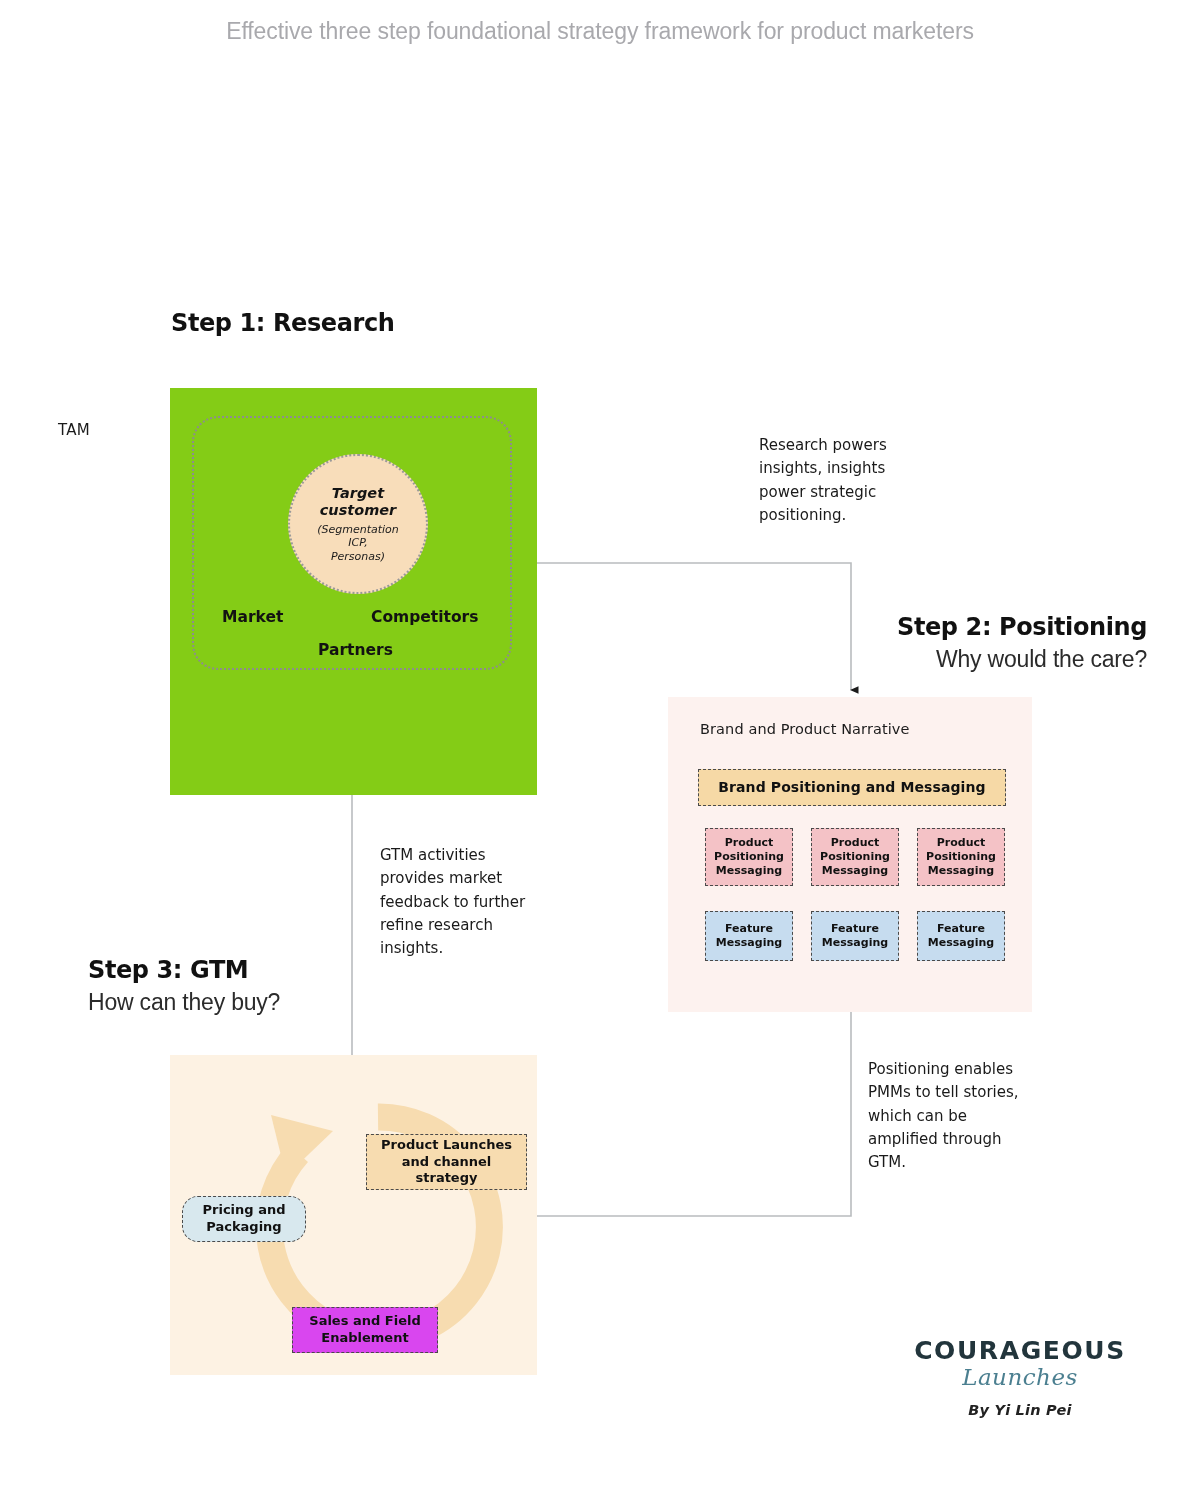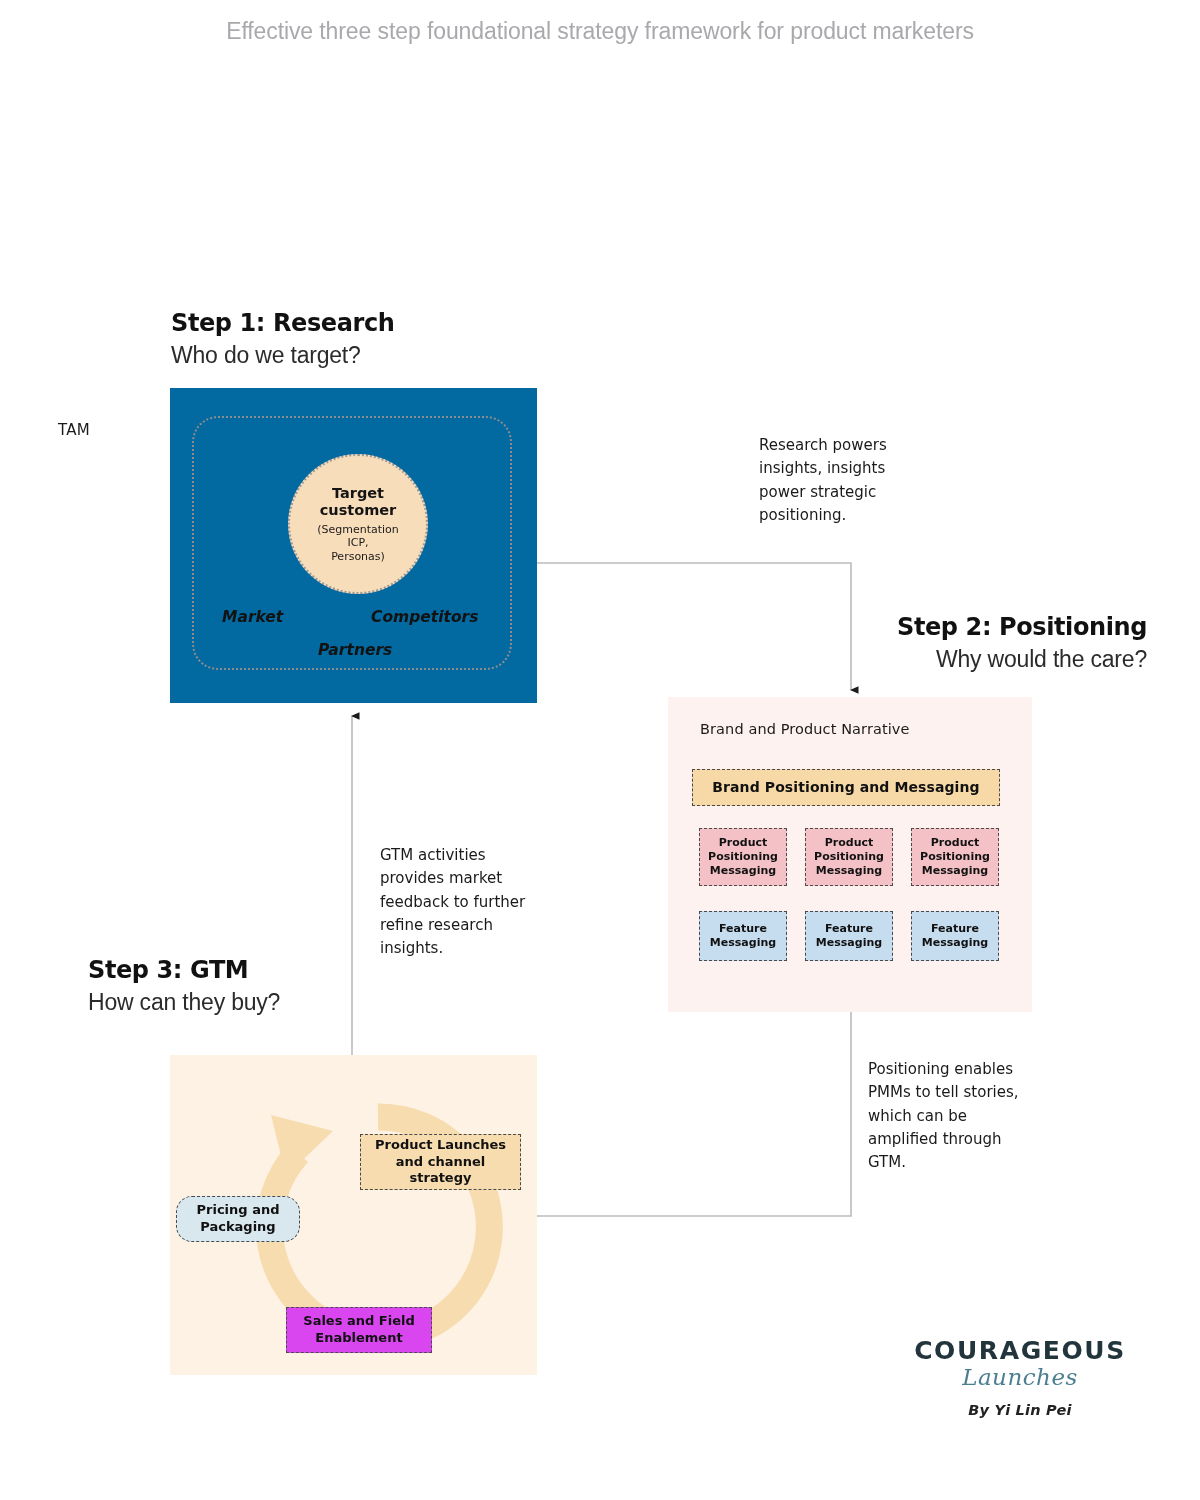--- a/index.html
+++ b/index.html
@@ -67,22 +67,23 @@
     white-space: nowrap;
   }
   #step1-heading { left: 171px; top: 308px; text-align: left; }
   #step2-heading { left: 626px; top: 612px; width: 521px; text-align: right; }
   #step3-heading { left: 88px;  top: 955px; text-align: left; }
 
   
   .panel { position: absolute; }
   #step1-panel {
     left: 170px; top: 388px;
-    width: 367px; height: 315px;
-    background: #0369a1;
+    width: 367px; height: 407px;
+    background: #84cc16;
+    font-style: italic;
   }
   #step2-panel {
     left: 668px; top: 697px;
     width: 364px; height: 315px;
     background: #fdf2ef;
   }
   #step3-panel {
     left: 170px; top: 1055px;
     width: 367px; height: 320px;
     background: #fdf2e3;
@@ -134,21 +135,20 @@
     line-height: 1.22;
     padding-top: 3px;
   }
   .tam-term {
     position: absolute;
     font-family: "DejaVu Sans", sans-serif;
     font-size: 15.5px;
     font-weight: 700;
     color: #121212;
     white-space: nowrap;
-    font-style: italic;
   }
   #tam-market      { left: 222px; top: 608px; }
   #tam-competitors { left: 371px; top: 608px; }
   #tam-partners    { left: 318px; top: 641px; }
 
   
   #narrative-label {
     position: absolute;
     left: 700px; top: 721px;
     font-family: "DejaVu Sans", sans-serif;
@@ -161,20 +161,21 @@
     box-sizing: border-box;
     border: 1.6px dashed #4a4a4a;
     display: flex;
     align-items: center;
     justify-content: center;
     text-align: center;
     font-family: "DejaVu Sans", sans-serif;
     font-weight: 700;
     color: #111111;
     line-height: 1.3;
+    margin-left: 6px;
   }
   #brand-positioning-box {
     left: 692px; top: 769px;
     width: 308px; height: 37px;
     background: #f6d9a6;
     font-size: 14px;
     letter-spacing: 0.1px;
   }
   .pp-box {
     top: 828px;
@@ -292,21 +293,20 @@
 
   <path d="M537,563 L851,563 L851,690" fill="none" stroke="#b9bcbf" stroke-width="1.6" marker-end="url(#arrowhead-down)"></path>
 
   <path d="M851,1012 L851,1216 L537,1216" fill="none" stroke="#b9bcbf" stroke-width="1.6"></path>
 
   <path d="M352,1216 L352,716" fill="none" stroke="#b9bcbf" stroke-width="1.6" marker-end="url(#arrowhead-up)"></path>
 </svg>
 
 <div class="step-heading" id="step1-heading">
   <span class="step-title">Step 1: Research</span>
-  <span class="step-question">Who do we target?</span>
 </div>
 
 <div class="panel" id="step1-panel">
   <div id="tam-box"></div>
   <div id="target-circle">
     <span class="tc-title">Target</span>
     <span class="tc-title">customer</span>
     <span class="tc-sub" style="white-space:pre-line;">(Segmentation
 ICP,
 Personas)</span>

